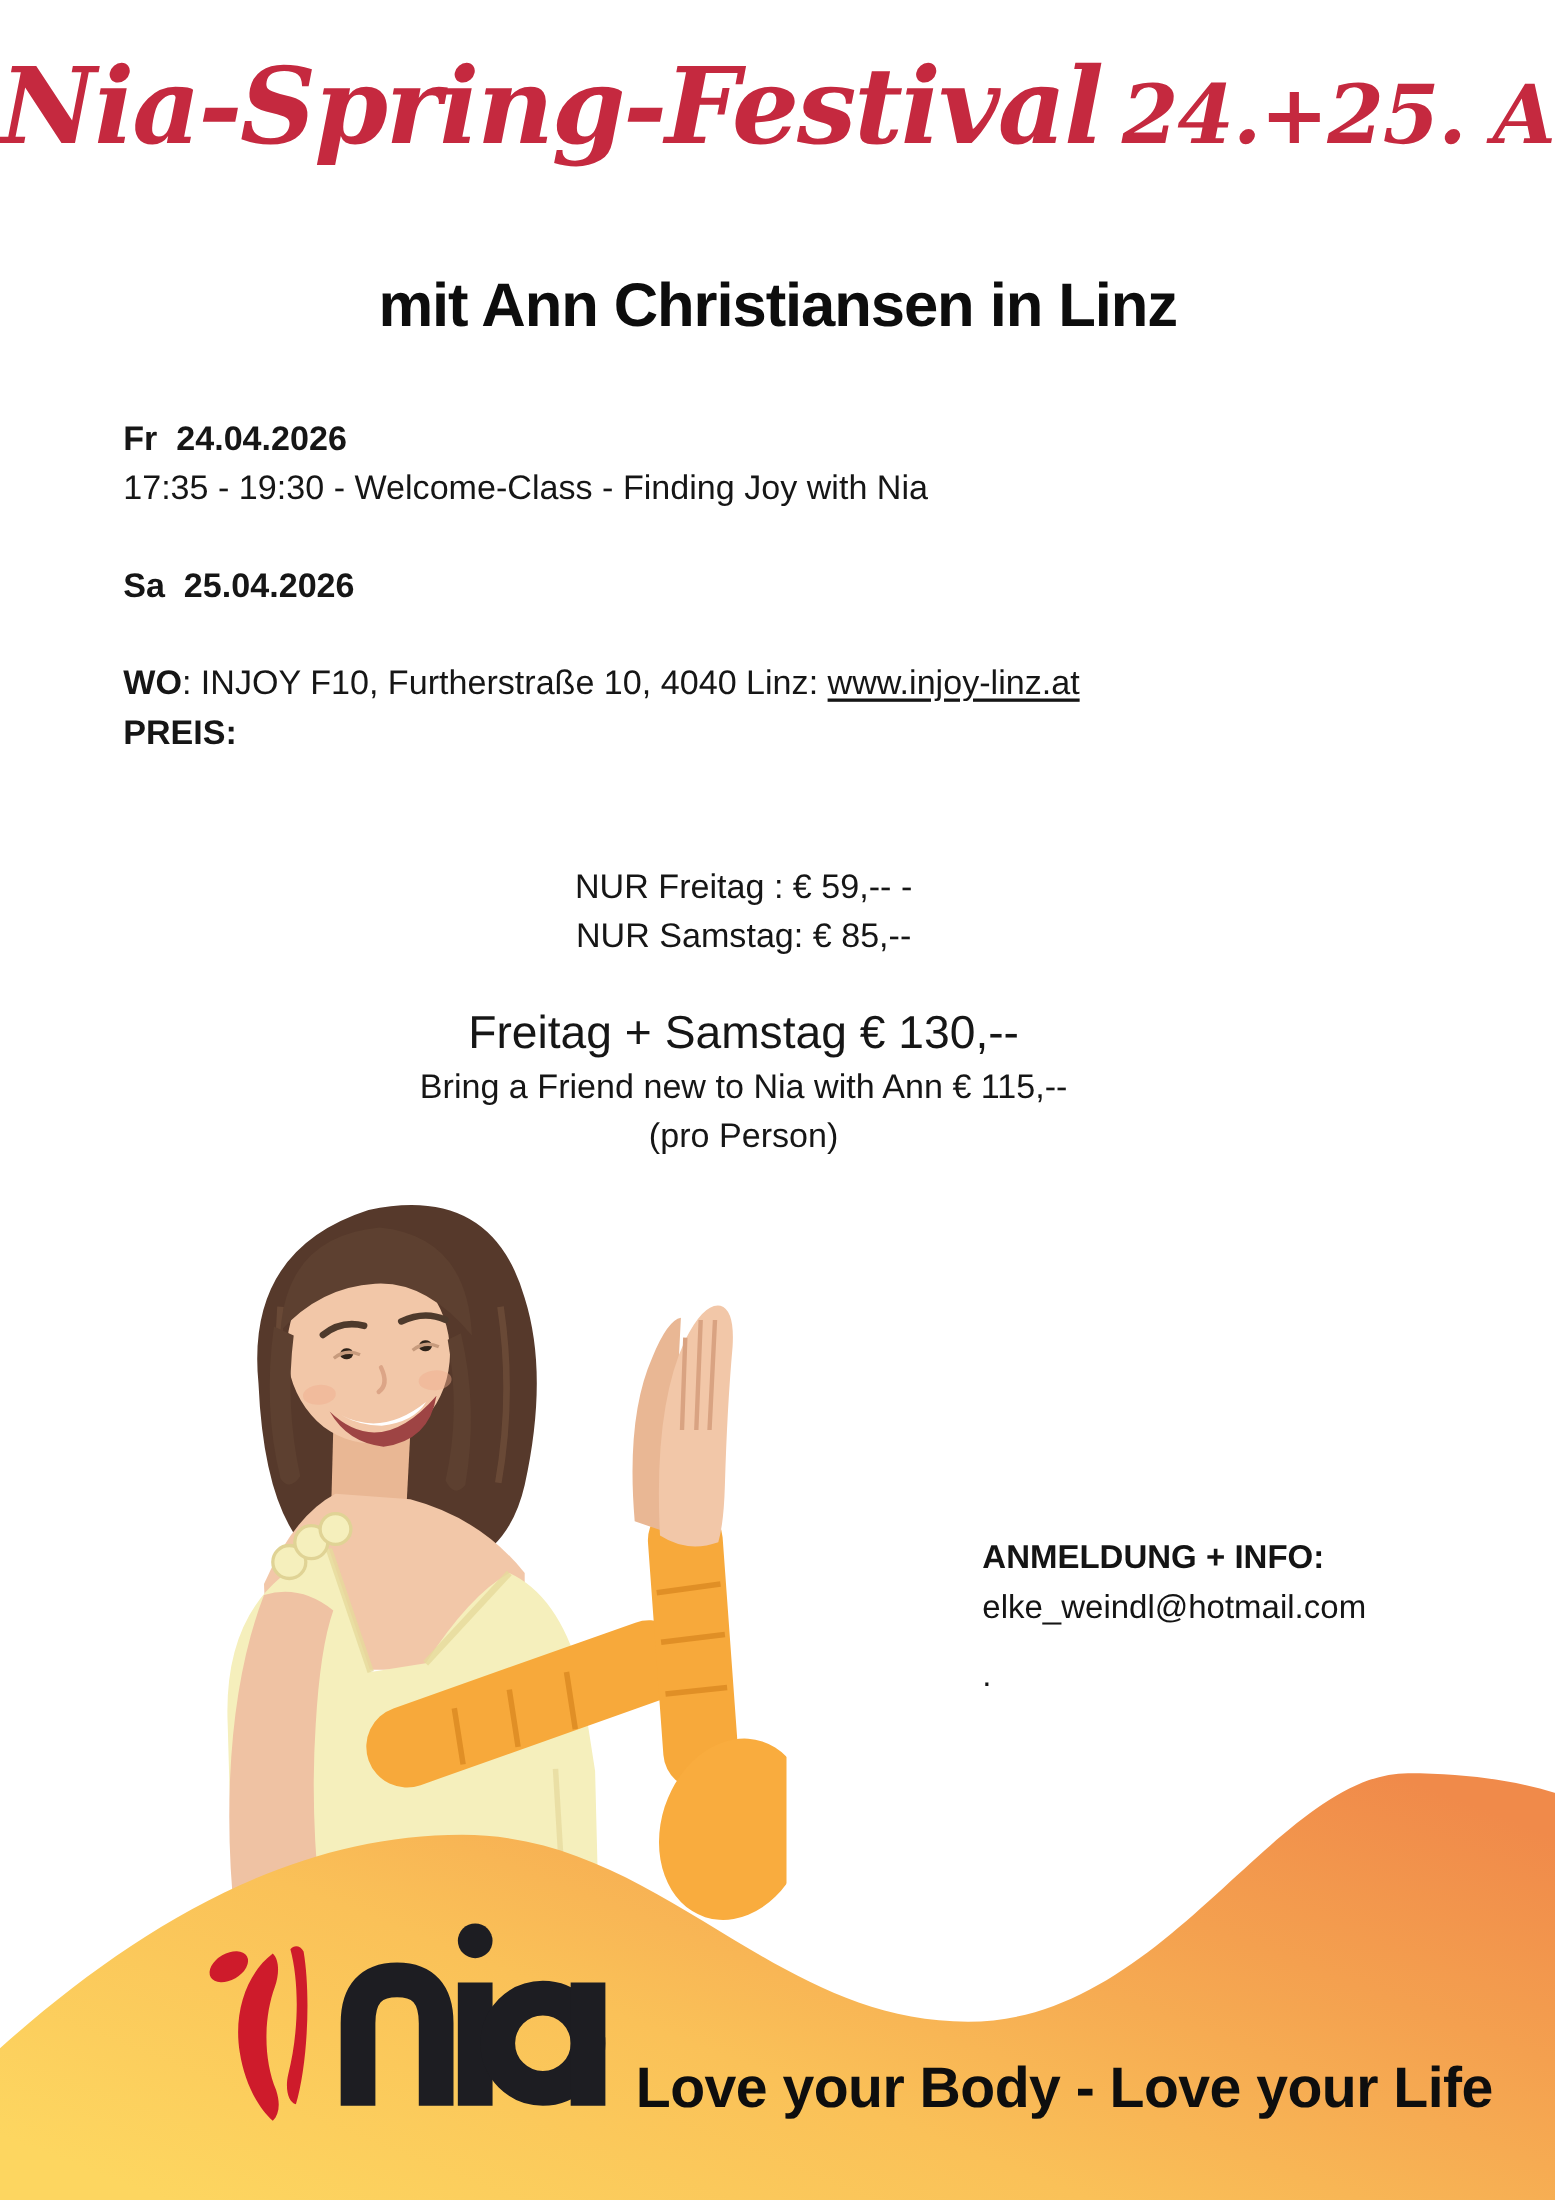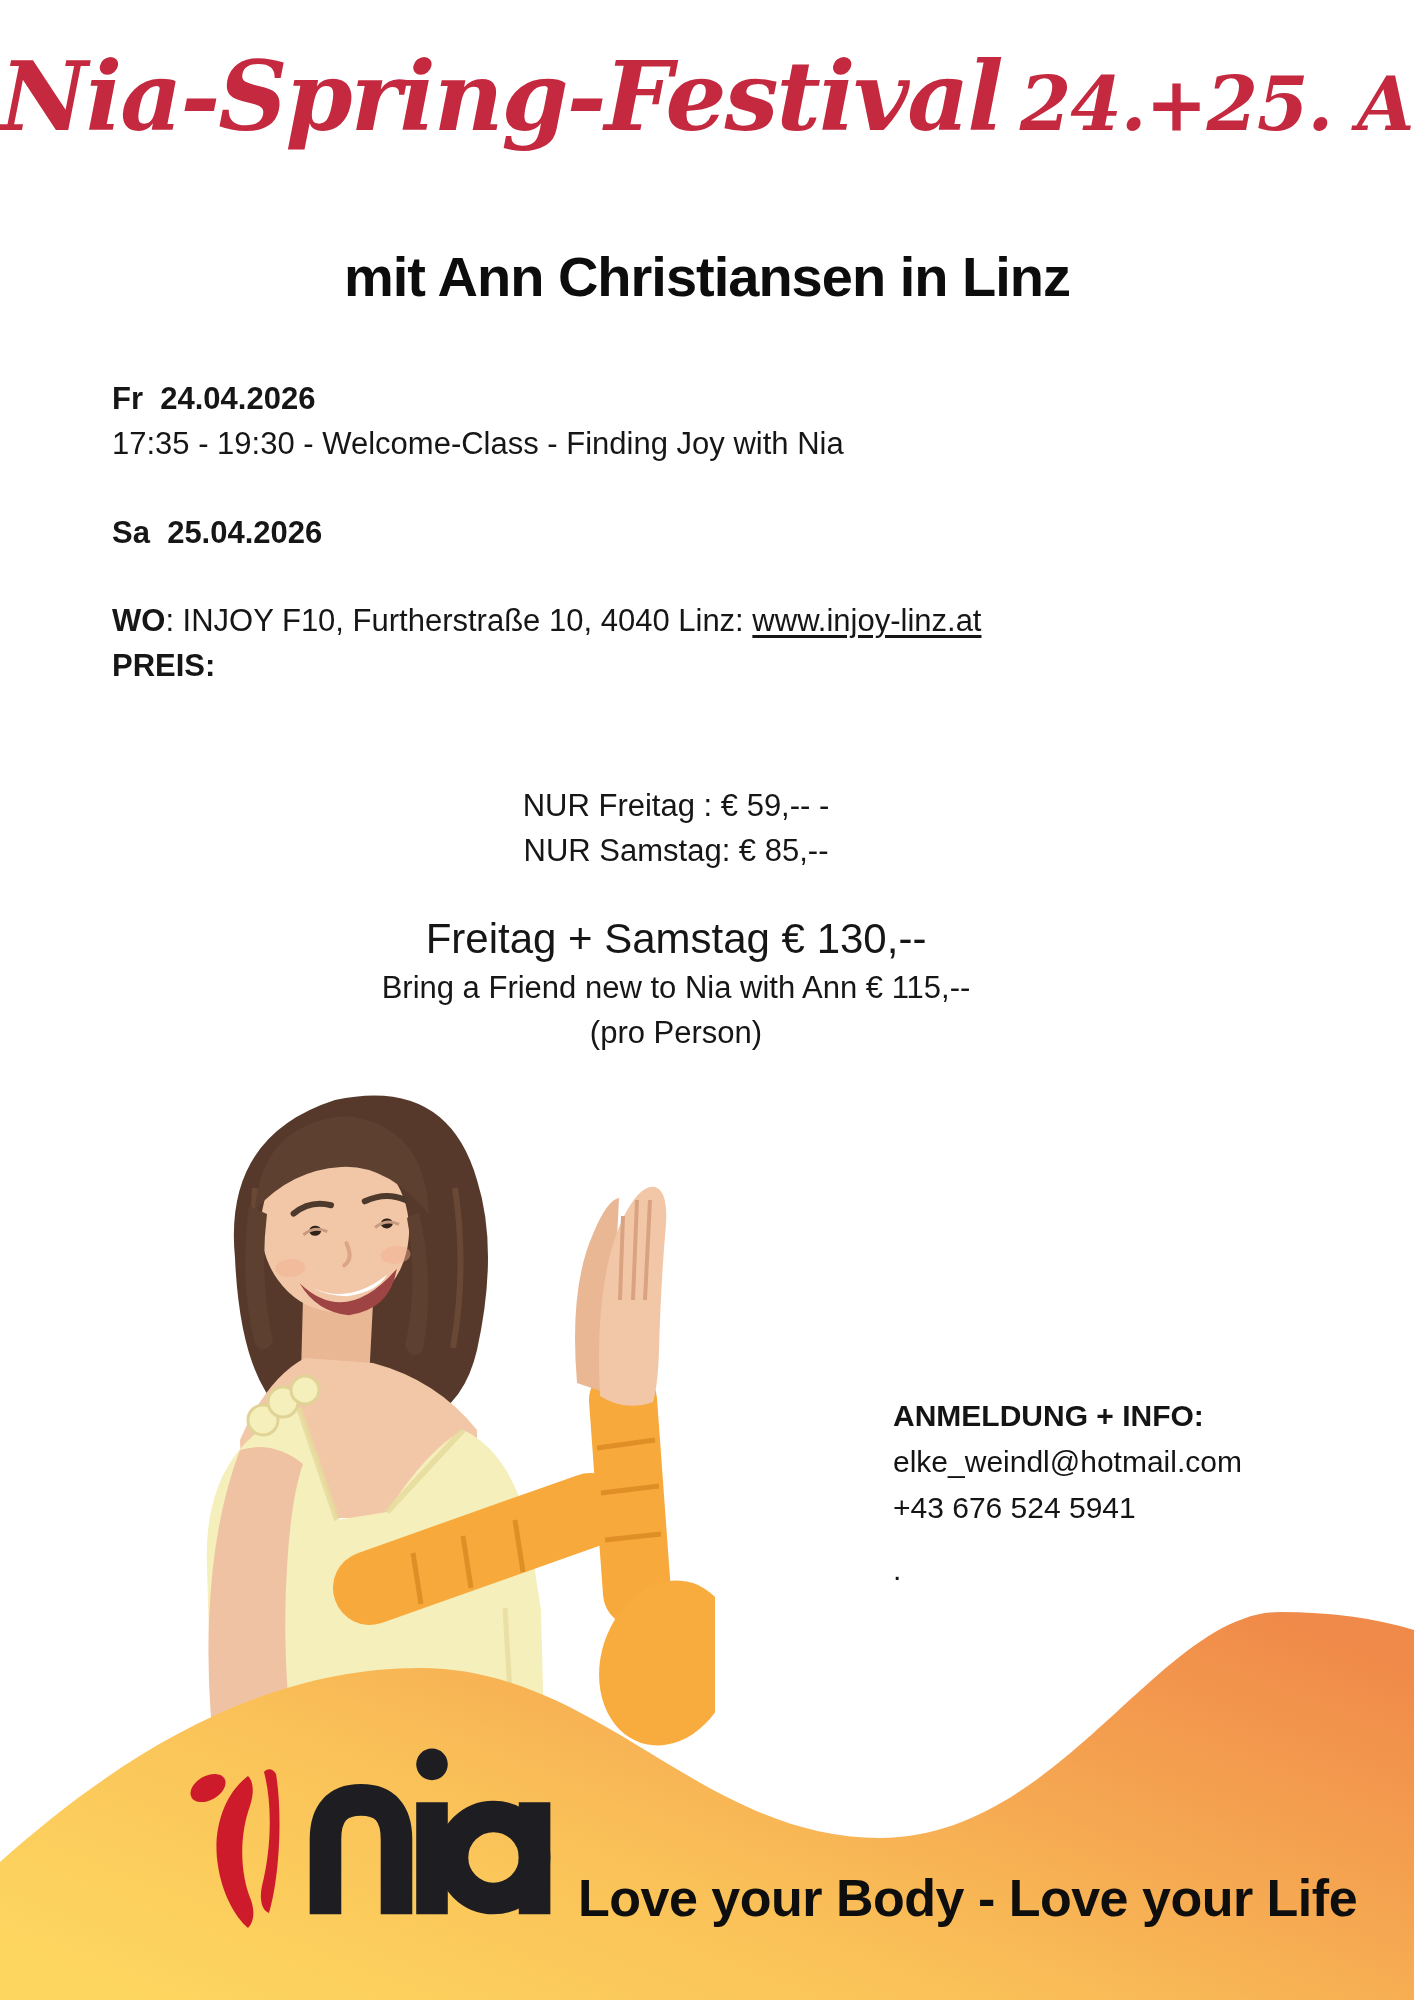--- a/index.html
+++ b/index.html
@@ -125,21 +125,20 @@
     </g>
 
     <path d="M110,162 Q116,76 200,68 Q280,76 284,166 Q242,116 196,119 Q146,122 110,162 Z" fill="#5d4030"></path>
     <path d="M104,158 Q94,232 110,296 Q118,308 128,294 Q114,230 122,166 Z" fill="#5d4030"></path>
     <path d="M274,164 Q290,232 278,302 Q268,314 260,298 Q274,236 262,170 Z" fill="#5d4030"></path>
   </svg>
 
   <div class="contact">
     <div class="head">ANMELDUNG + INFO:</div>
     <div>elke_weindl@hotmail.com</div>
-    <div>+43 676 524 5941</div>
     <div class="dot">.</div>
   </div>
 
   <svg class="wave" viewBox="0 0 1414 440" preserveAspectRatio="none" aria-hidden="true">
     <defs>
       <linearGradient id="waveGrad" x1="0" y1="0.85" x2="1" y2="0.15">
         <stop offset="0" stop-color="#fdd660"></stop>
         <stop offset="0.4" stop-color="#fac158"></stop>
         <stop offset="0.75" stop-color="#f4a04f"></stop>
         <stop offset="1" stop-color="#f08a4a"></stop>

